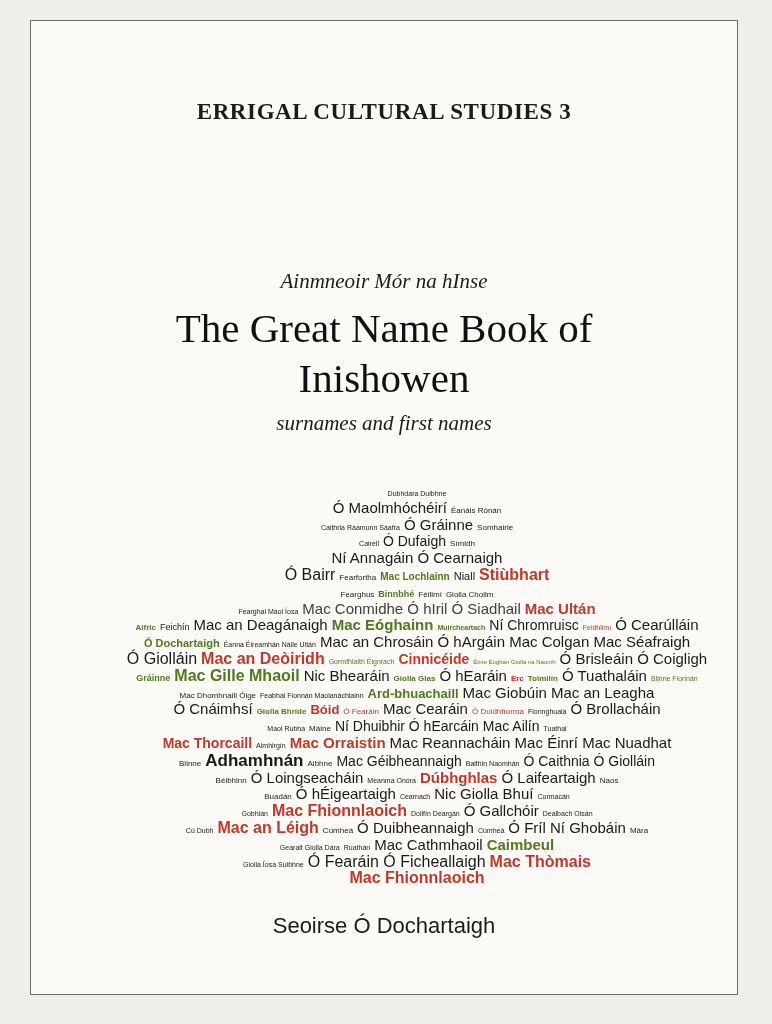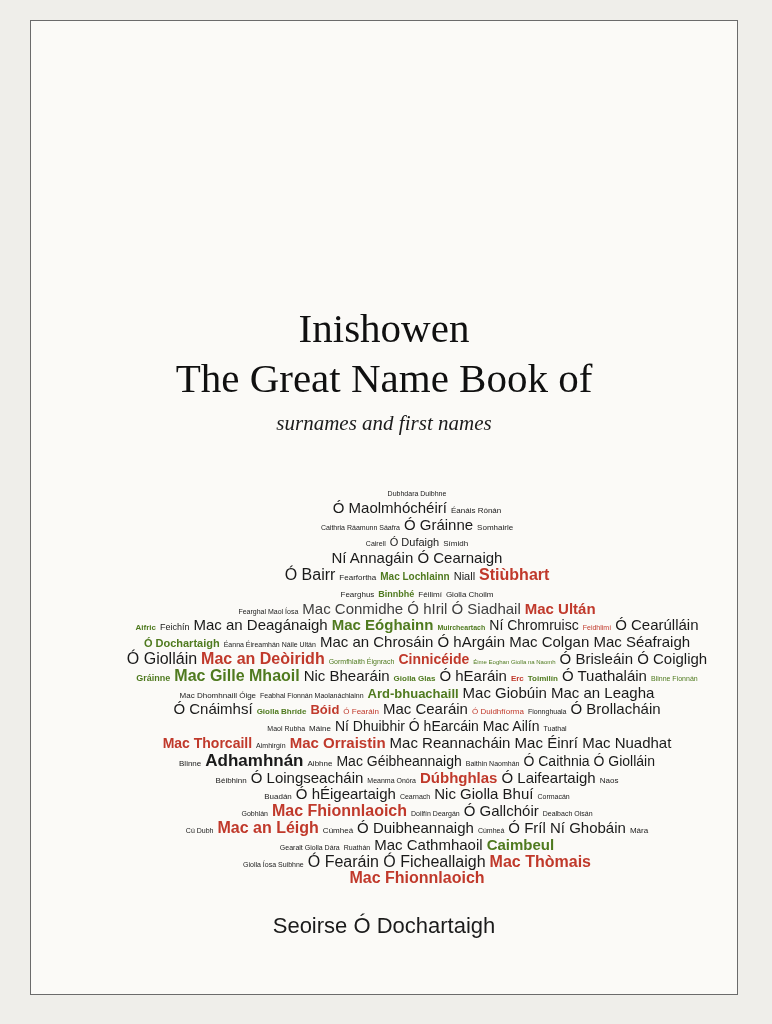--- a/index.html
+++ b/index.html
@@ -105,34 +105,36 @@
     font-family: "Liberation Sans", sans-serif;
     vertical-align: baseline;
   }
 </style>
 </head>
 <body>
 
 <div class="page">
   <div class="cover-border">
 
+    <div class="series-title">ERRIGAL CULTURAL STUDIES 3</div>
 
+    <div class="irish-title">Ainmneoir Mór na hInse</div>
 
     <div class="main-title">
+      <div>The Great Name Book of</div>
       <div>Inishowen</div>
-      <div>The Great Name Book of</div>
     </div>
 
     <div class="subtitle">surnames and first names</div>
 
     <div class="cloud" id="cloud">
         <span class="line"><span class="n" style="font-size: 7px; color: rgb(26, 26, 26); font-weight: normal;">Dubhdara Duibhne</span></span>
         <span class="line"><span class="n" style="font-size: 15px; color: rgb(26, 26, 26); font-weight: normal;">Ó Maolmhóchéirí</span><span class="n" style="font-size: 8px; color: rgb(26, 26, 26); font-weight: normal;">Éanáis Rónán</span></span>
         <span class="line"><span class="n" style="font-size: 7px; color: rgb(26, 26, 26); font-weight: normal;">Caithria Ráamunn Sáafra</span><span class="n" style="font-size: 15px; color: rgb(26, 26, 26); font-weight: normal;">Ó Gráinne</span><span class="n" style="font-size: 8px; color: rgb(26, 26, 26); font-weight: normal;">Somhairle</span></span>
-        <span class="line"><span class="n" style="font-size: 7px; color: rgb(26, 26, 26); font-weight: normal;">Cairell</span><span class="n" style="font-size: 11px; color: rgb(26, 26, 26); font-weight: normal;">Ó Dufaigh</span><span class="n" style="font-size: 8px; color: rgb(26, 26, 26); font-weight: normal;">Símidh</span></span>
+        <span class="line"><span class="n" style="font-size: 7px; color: rgb(26, 26, 26); font-weight: normal;">Cairell</span><span class="n" style="font-size: 14px; color: rgb(26, 26, 26); font-weight: normal;">Ó Dufaigh</span><span class="n" style="font-size: 8px; color: rgb(26, 26, 26); font-weight: normal;">Símidh</span></span>
         <span class="line"><span class="n" style="font-size: 15px; color: rgb(26, 26, 26); font-weight: normal;">Ní Annagáin Ó Cearnaigh</span></span>
         <span class="line"><span class="n" style="font-size: 16px; color: rgb(26, 26, 26); font-weight: normal;">Ó Bairr</span><span class="n" style="font-size: 8px; color: rgb(26, 26, 26); font-weight: normal;">Fearfortha</span><span class="n" style="font-size: 10px; color: rgb(79, 122, 31); font-weight: bold;">Mac Lochlainn</span><span class="n" style="font-size: 11px; color: rgb(26, 26, 26); font-weight: normal;">Niall</span><span class="n" style="font-size: 16px; color: rgb(192, 57, 43); font-weight: bold;">Stiùbhart</span></span>
         <span class="line"><span class="n" style="font-size: 8px; color: rgb(26, 26, 26); font-weight: normal;">Fearghus</span><span class="n" style="font-size: 9px; color: rgb(79, 122, 31); font-weight: bold;">Binnbhé</span><span class="n" style="font-size: 8px; color: rgb(26, 26, 26); font-weight: normal;">Féilimí</span><span class="n" style="font-size: 8px; color: rgb(26, 26, 26); font-weight: normal;">Giolla Choilm</span></span>
         <span class="line"><span class="n" style="font-size: 7px; color: rgb(26, 26, 26); font-weight: normal;">Fearghal Maol Íosa</span><span class="n" style="font-size: 15px; color: #404040; font-weight: normal;">Mac Conmidhe Ó hIril Ó Siadhail</span><span class="n" style="font-size: 15px; color: rgb(192, 57, 43); font-weight: bold;">Mac Ultán</span></span>
         <span class="line"><span class="n" style="font-size: 8px; color: rgb(79, 122, 31); font-weight: bold;">Aifric</span><span class="n" style="font-size: 9px; color: rgb(26, 26, 26); font-weight: normal;">Feichín</span><span class="n" style="font-size: 15px; color: rgb(26, 26, 26); font-weight: normal;">Mac an Deagánaigh</span><span class="n" style="font-size: 15px; color: rgb(79, 122, 31); font-weight: bold;">Mac Eóghainn</span><span class="n" style="font-size: 7px; color: rgb(79, 122, 31); font-weight: bold;">Muircheartach</span><span class="n" style="font-size: 14px; color: rgb(26, 26, 26); font-weight: normal;">Ní Chromruisc</span><span class="n" style="font-size: 7px; color: rgb(192, 57, 43); font-weight: normal;">Feidhlimí</span><span class="n" style="font-size: 15px; color: rgb(26, 26, 26); font-weight: normal;">Ó Cearúlláin</span></span>
         <span class="line"><span class="n" style="font-size: 11px; color: rgb(79, 122, 31); font-weight: bold;">Ó Dochartaigh</span><span class="n" style="font-size: 7px; color: rgb(26, 26, 26); font-weight: normal;">Éanna Éireamhán Náile Ultán</span><span class="n" style="font-size: 15px; color: rgb(26, 26, 26); font-weight: normal;">Mac an Chrosáin Ó hArgáin Mac Colgan Mac Séafraigh</span></span>
         <span class="line"><span class="n" style="font-size: 16px; color: rgb(26, 26, 26); font-weight: normal;">Ó Giolláin</span><span class="n" style="font-size: 16px; color: rgb(192, 57, 43); font-weight: bold;">Mac an Deòiridh</span><span class="n" style="font-size: 7px; color: rgb(79, 122, 31); font-weight: normal;">Gormfhlaith Éignrach</span><span class="n" style="font-size: 14px; color: rgb(192, 57, 43); font-weight: bold;">Cinnicéide</span><span class="n" style="font-size: 6px; color: rgb(79, 122, 31); font-weight: normal;">Éime Eoghan Giolla na Naomh</span><span class="n" style="font-size: 15px; color: rgb(26, 26, 26); font-weight: normal;">Ó Brisleáin Ó Coigligh</span></span>
         <span class="line"><span class="n" style="font-size: 9px; color: rgb(79, 122, 31); font-weight: bold;">Gráinne</span><span class="n" style="font-size: 16px; color: rgb(79, 122, 31); font-weight: bold;">Mac Gille Mhaoil</span><span class="n" style="font-size: 15px; color: rgb(26, 26, 26); font-weight: normal;">Nic Bhearáin</span><span class="n" style="font-size: 8px; color: rgb(79, 122, 31); font-weight: bold;">Giolla Glas</span><span class="n" style="font-size: 15px; color: rgb(26, 26, 26); font-weight: normal;">Ó hEaráin</span><span class="n" style="font-size: 8px; color: rgb(192, 57, 43); font-weight: bold;">Erc</span><span class="n" style="font-size: 8px; color: rgb(79, 122, 31); font-weight: bold;">Toimilín</span><span class="n" style="font-size: 15px; color: rgb(26, 26, 26); font-weight: normal;">Ó Tuathaláin</span><span class="n" style="font-size: 7px; color: rgb(79, 122, 31); font-weight: normal;">Blinne Fionnán</span></span>
         <span class="line"><span class="n" style="font-size: 8px; color: rgb(26, 26, 26); font-weight: normal;">Mac Dhomhnaill Óige</span><span class="n" style="font-size: 7px; color: rgb(26, 26, 26); font-weight: normal;">Feabhal Fionnán Maolanáchlainn</span><span class="n" style="font-size: 13px; color: rgb(79, 122, 31); font-weight: bold;">Ard-bhuachaill</span><span class="n" style="font-size: 15px; color: rgb(26, 26, 26); font-weight: normal;">Mac Giobúin Mac an Leagha</span></span>
         <span class="line"><span class="n" style="font-size: 15px; color: rgb(26, 26, 26); font-weight: normal;">Ó Cnáimhsí</span><span class="n" style="font-size: 8px; color: rgb(79, 122, 31); font-weight: bold;">Giolla Bhríde</span><span class="n" style="font-size: 13px; color: rgb(192, 57, 43); font-weight: bold;">Bóid</span><span class="n" style="font-size: 8px; color: rgb(192, 57, 43); font-weight: normal;">Ó Fearáin</span><span class="n" style="font-size: 15px; color: rgb(26, 26, 26); font-weight: normal;">Mac Cearáin</span><span class="n" style="font-size: 8px; color: rgb(192, 57, 43); font-weight: normal;">Ó Duidhfíorma</span><span class="n" style="font-size: 7px; color: rgb(26, 26, 26); font-weight: normal;">Fionnghuala</span><span class="n" style="font-size: 15px; color: rgb(26, 26, 26); font-weight: normal;">Ó Brollacháin</span></span>

